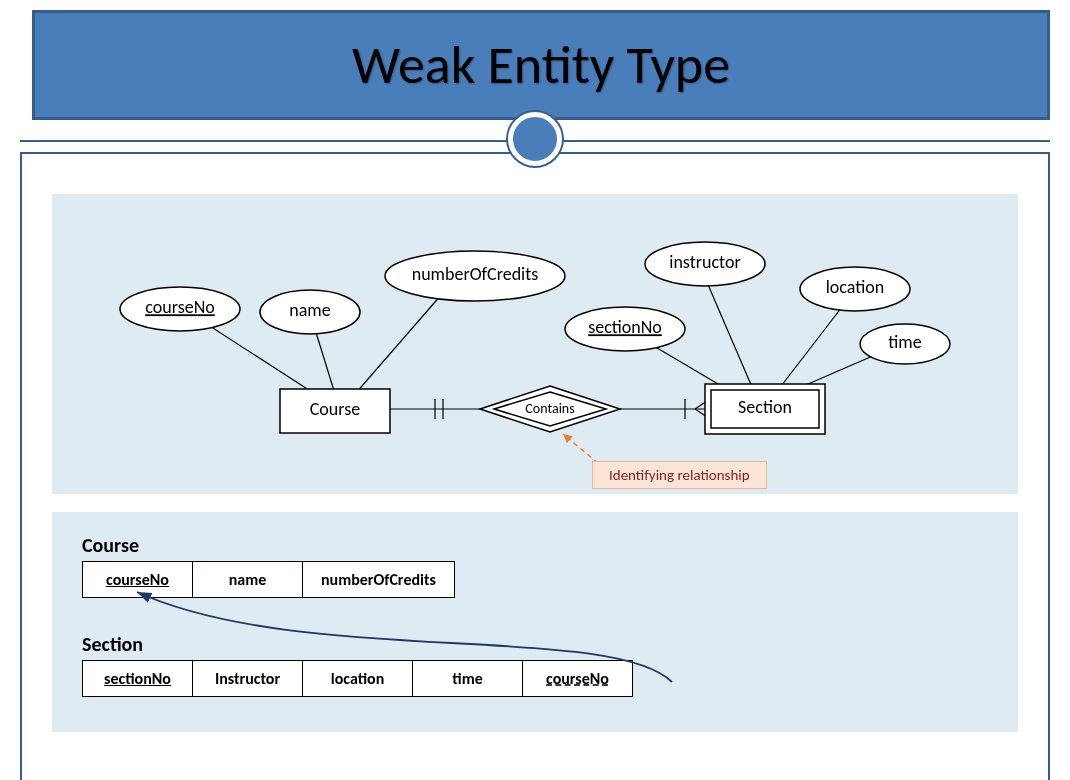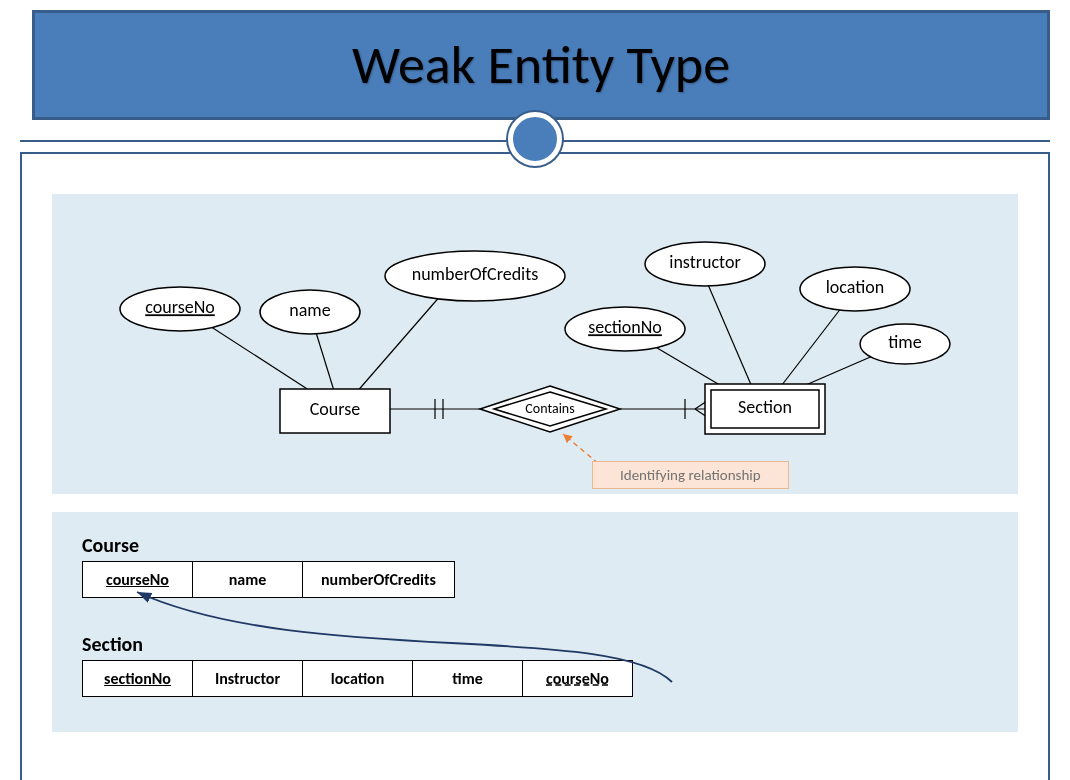--- a/index.html
+++ b/index.html
@@ -71,23 +71,23 @@
   .attr-ellipse { fill:#fff; stroke:#000; stroke-width:1.5; }
   .conn { stroke:#000; stroke-width:1.2; fill:none; }
   .diamond-outer { fill:#fff; stroke:#000; stroke-width:1.5; }
   .txt { font-family: "Calibri", Arial, sans-serif; font-size: 18px; fill:#000; text-anchor:middle; dominant-baseline:middle; }
   .txt-sm { font-size: 14px; }
   .txt-u { text-decoration: underline; }
   .callout-box {
     position:absolute;
     background:#fce4d6;
     border:1px solid #e8b890;
-    padding:4px 27px;
+    padding:4px 16px;
     font-size:15px;
-    color:#737373;
+    color:#7f1d1d;
   }
   
   .schema-label {
     font-size:20px;
     font-weight:bold;
     margin: 6px 0 4px 10px;
   }
   table.schema {
     border-collapse: collapse;
     background:#fff;

